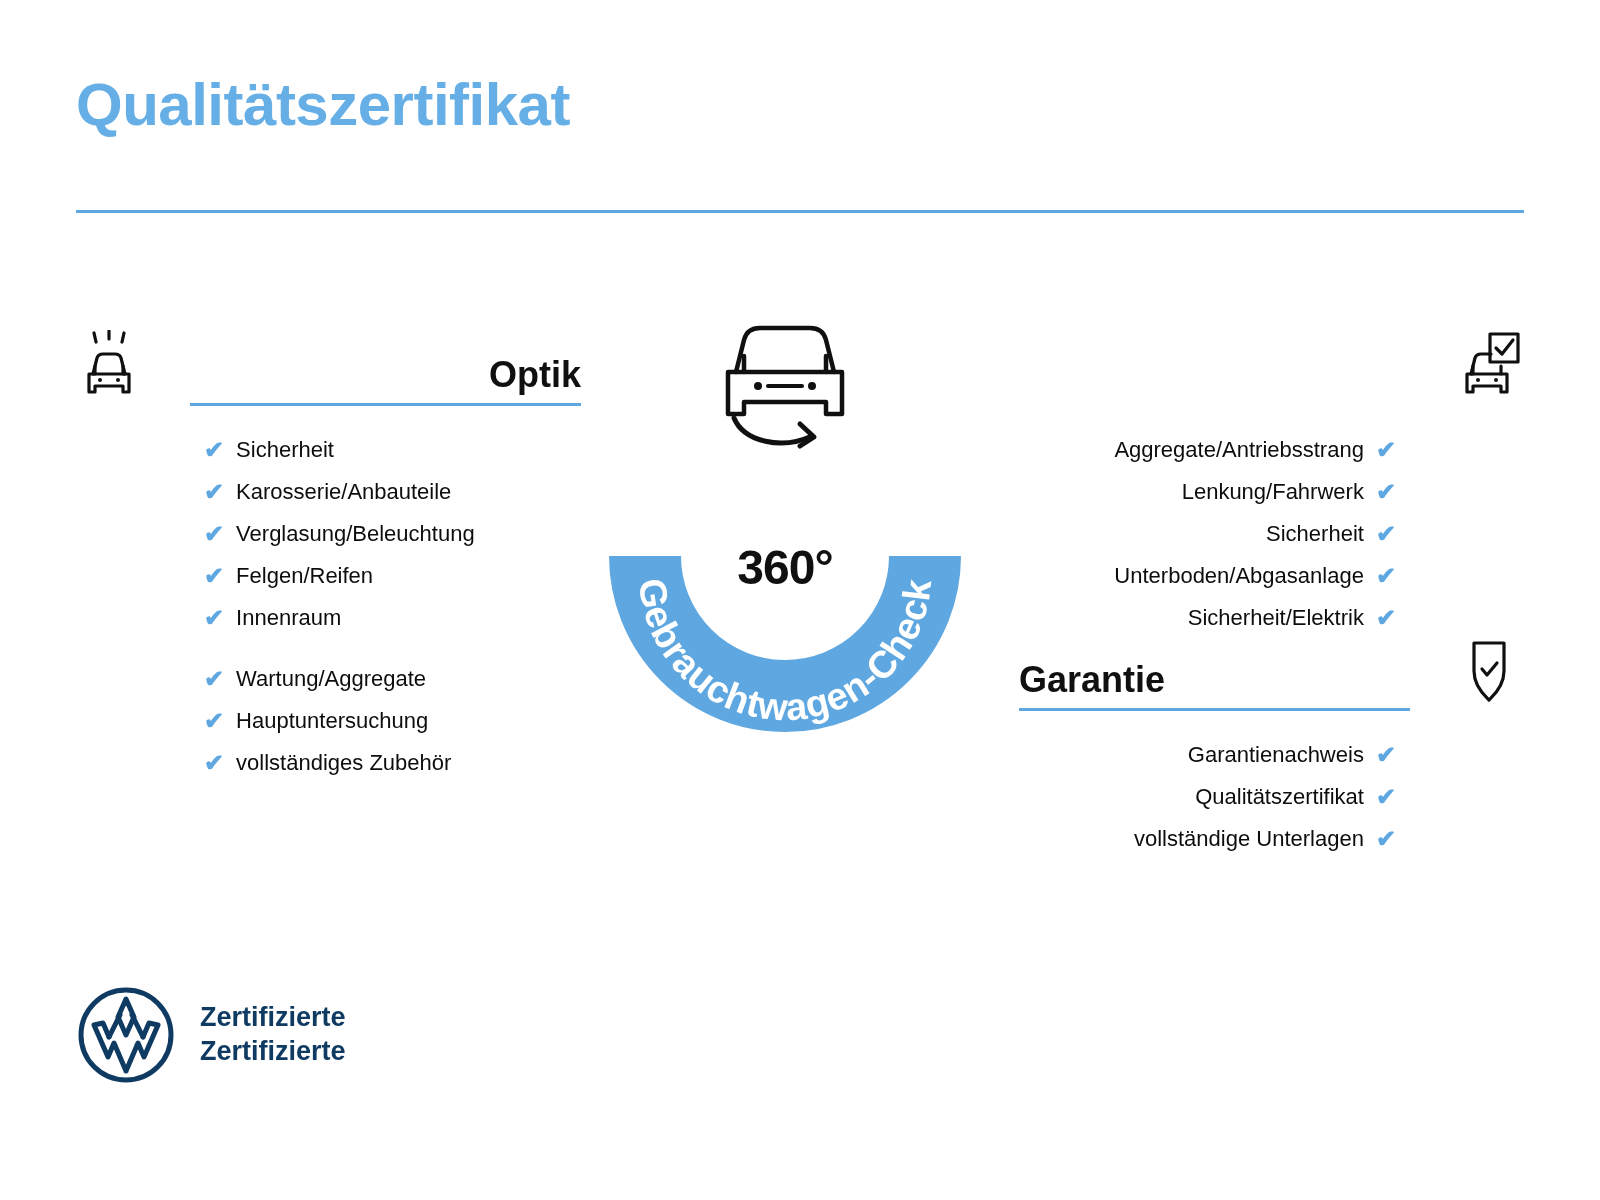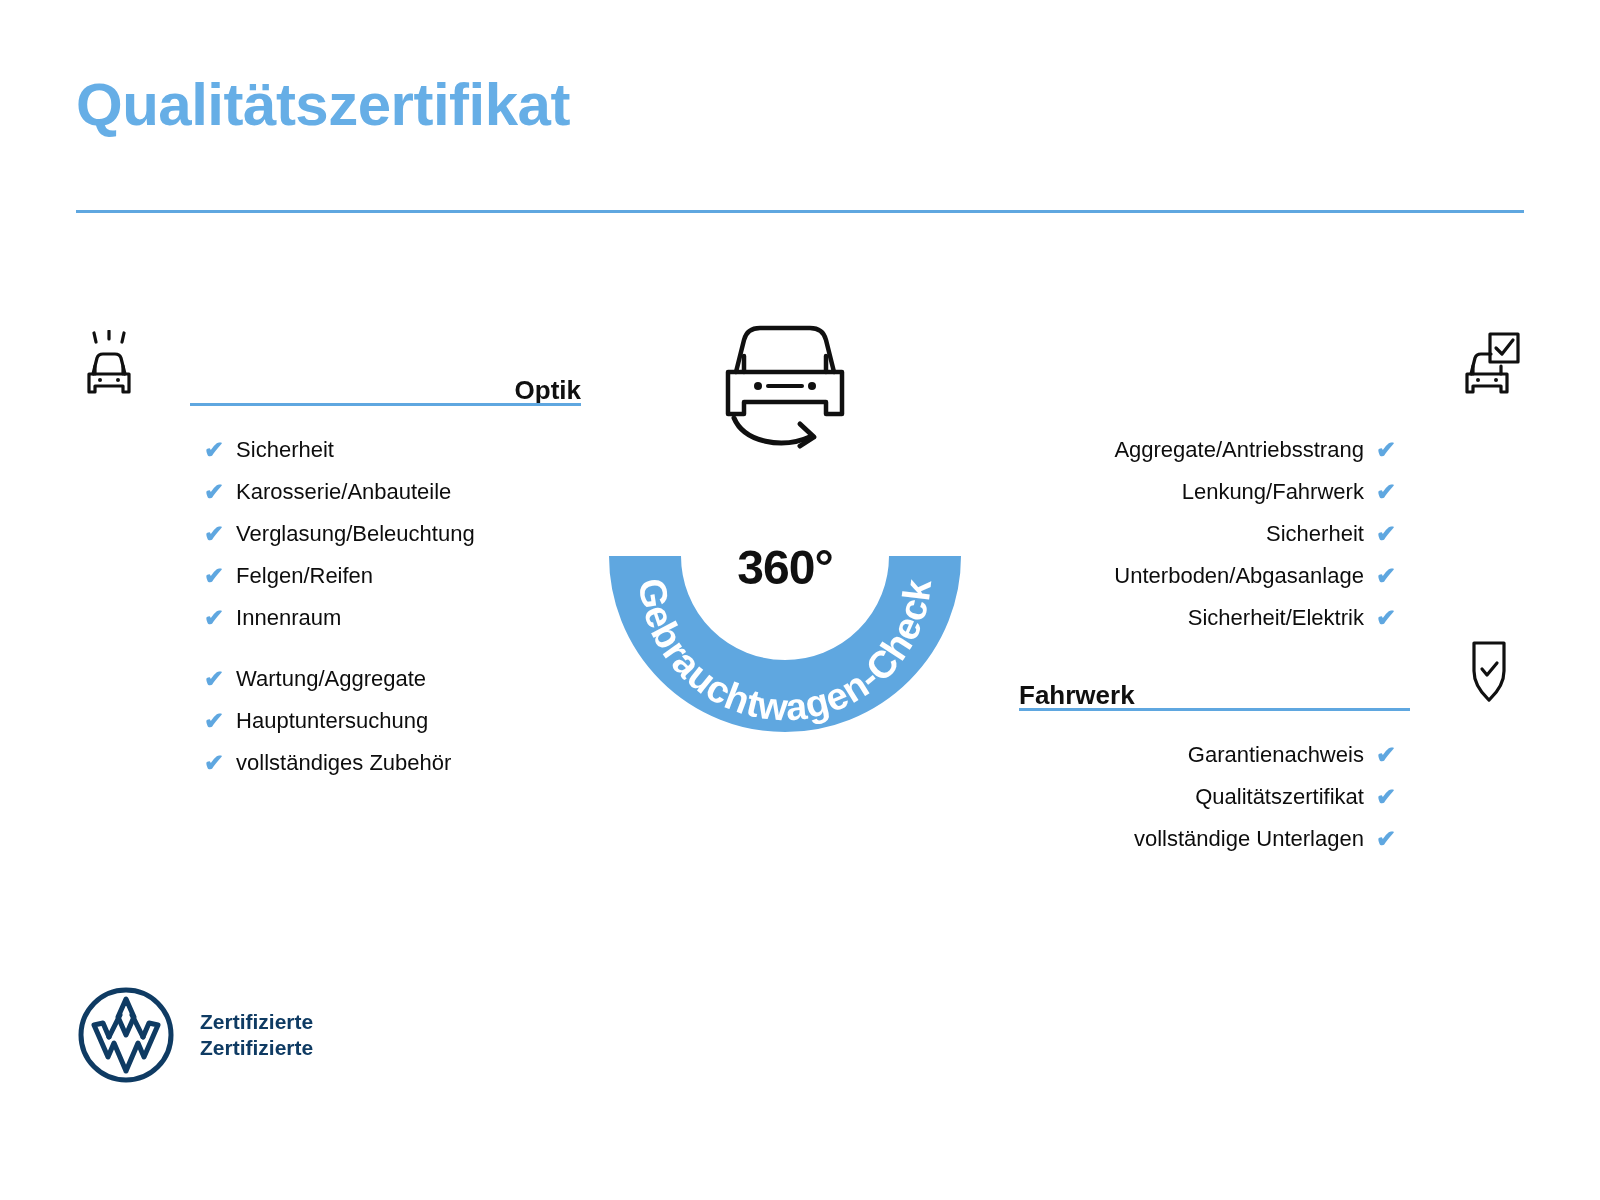--- a/index.html
+++ b/index.html
@@ -62,25 +62,25 @@
     justify-content: center;
   }
   .section-title-wrap {
     flex: 1 1 auto;
     display: flex;
     flex-direction: column;
     justify-content: flex-end;
     height: 76px;
   }
   .section-title {
-    font-size: 26px;
+    font-size: 36px;
     font-weight: bold;
     color: #101010;
     line-height: 1;
-    padding-bottom: 0;
+    padding-bottom: 10px;
     text-align: right;
   }
   .col-right .section-title { text-align: left; }
   .section-underline {
     height: 3px;
     background: #5fa7e0;
     width: 100%;
   }
 
   .item-list {
@@ -152,21 +152,21 @@
   #footer {
     position: absolute;
     left: 76px;
     top: 985px;
     display: flex;
     align-items: center;
     gap: 24px;
   }
   #vw-logo { width: 100px; height: 100px; }
   #footer-text {
-    font-size: 21px;
+    font-size: 27px;
     font-weight: bold;
     color: #0f3b63;
     line-height: 1.25;
   }
 </style>
 </head>
 <body>
 
 <div id="page-title">Qualitätszertifikat</div>
 <div id="header-rule"></div>
@@ -269,21 +269,21 @@
 
 <div class="column col-right" id="col-garantie">
   <div class="section-head">
     <div class="section-icon">
       <svg viewBox="0 0 96 76" width="96" height="76" fill="none" stroke="#101010" stroke-width="3.2" stroke-linecap="round" stroke-linejoin="round">
         <path d="M46 8 L76 8 L76 36 C76 52 64 62 61 65 C58 62 46 52 46 36 Z"></path>
         <path d="M54 34 L59 40 L69 28"></path>
       </svg>
     </div>
     <div class="section-title-wrap">
-      <div class="section-title">Fahrwerk</div>
+      <div class="section-title">Garantie</div>
       <div class="section-underline"></div>
     </div>
   </div>
   <ul class="item-list">
     <li class="item">
       <span class="check">✔</span>
       <span>Garantienachweis</span>
     </li>
     <li class="item">
       <span class="check">✔</span>

